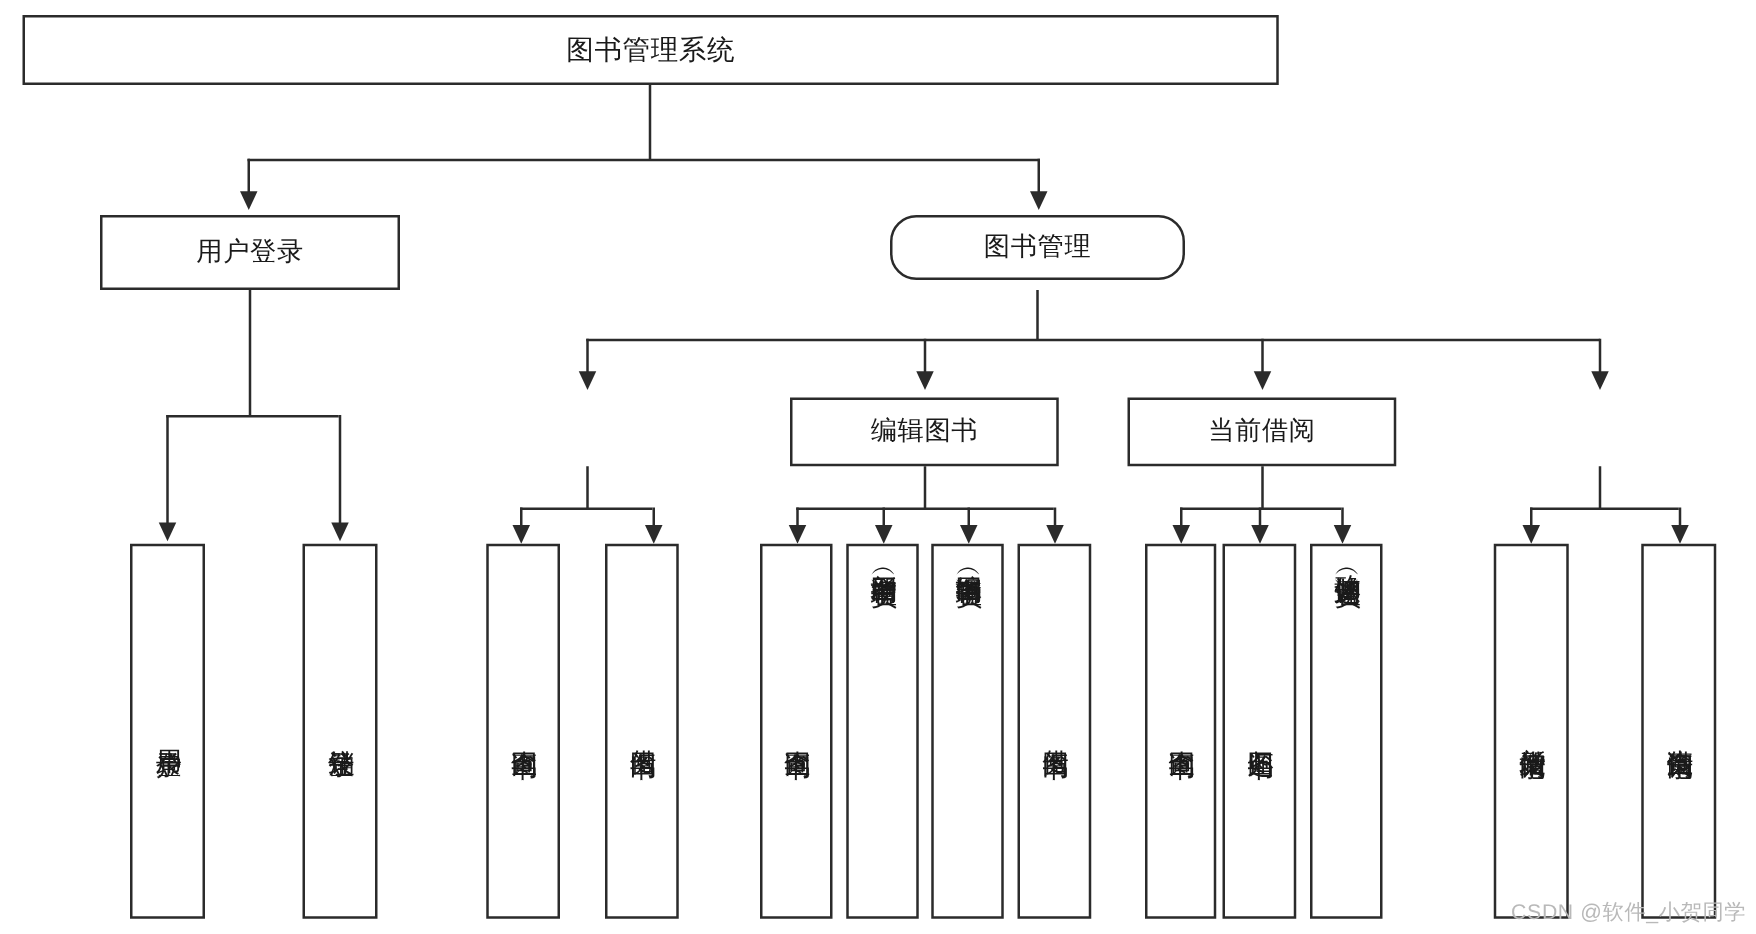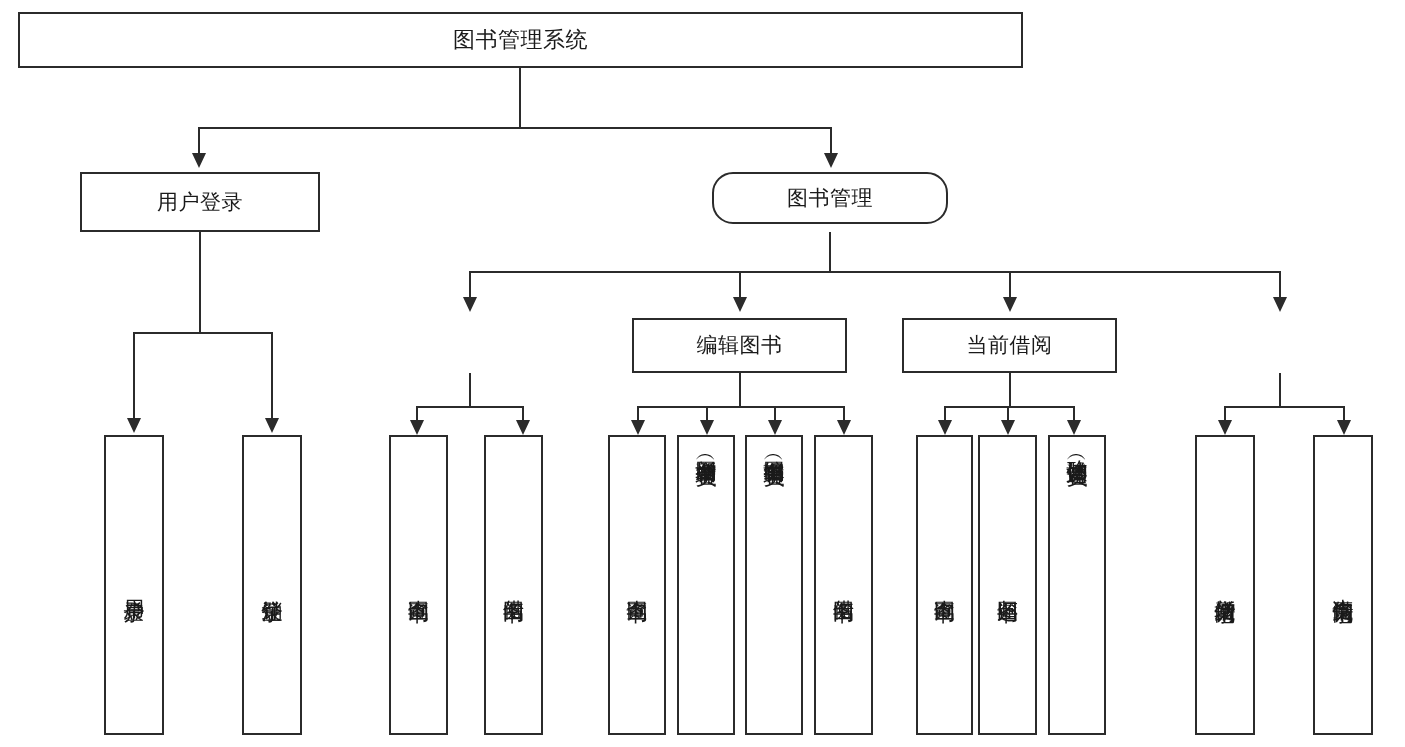--- a/index.html
+++ b/index.html
@@ -152,14 +152,15 @@
     <span class="lbl">确认归还（管理员）</span>
   </div>
 
   <div class="node v-node centered" style="left:1195px;top:435px;width:60px;height:300px;">
     <span class="lbl">新增借阅记录</span>
   </div>
   <div class="node v-node centered" style="left:1313px;top:435px;width:60px;height:300px;">
     <span class="lbl">查询借阅记录</span>
   </div>
 
+  <div class="watermark">CSDN @软件_小贺同学</div>
 
 </div>
 
 </body></html>

